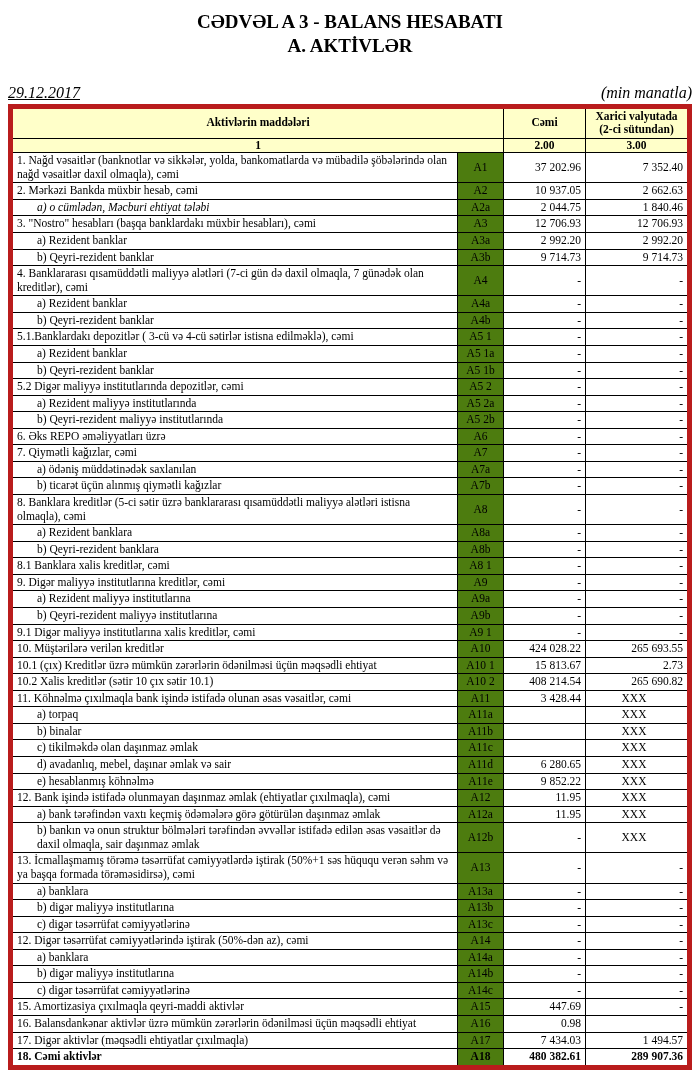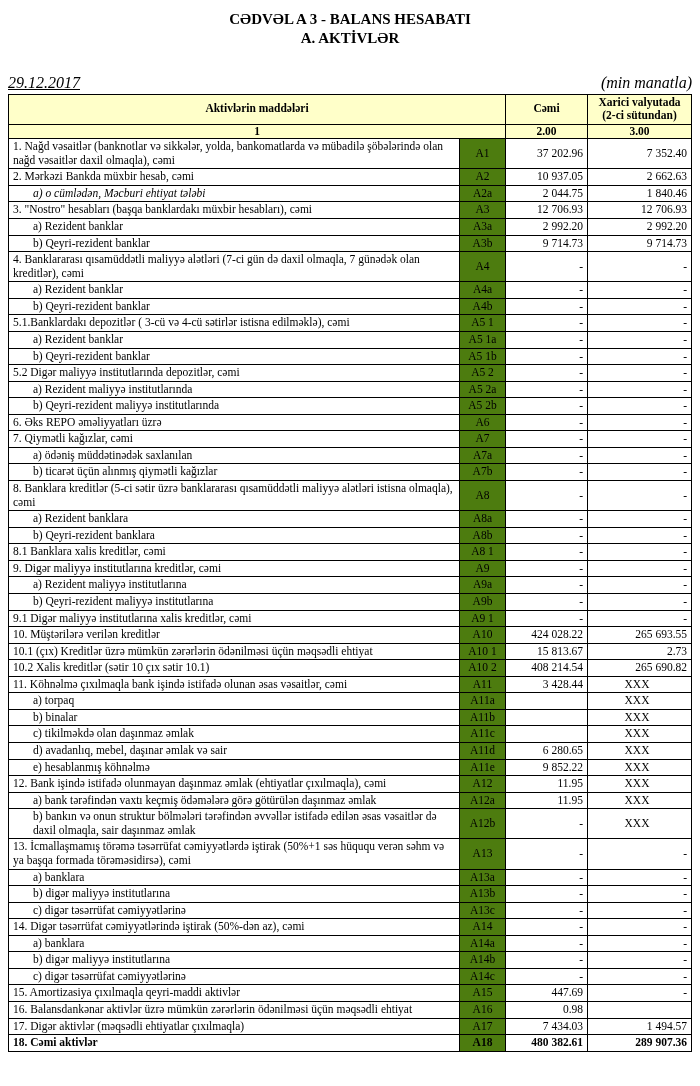--- a/index.html
+++ b/index.html
@@ -5,35 +5,35 @@
   * { box-sizing: border-box; margin: 0; padding: 0; }
   html, body { background: #ffffff; }
   body {
     width: 700px;
     min-height: 1086px;
     font-family: "Liberation Serif", serif;
     color: #000;
   }
   .page { padding: 10px 8px 6px 8px; }
   .title-block { text-align: center; }
-  .title-line { font-weight: bold; font-size: 15px; line-height: 1.25; }
+  .title-line { font-weight: bold; font-size: 19px; line-height: 1.25; }
   .meta-row {
     display: flex;
     justify-content: space-between;
     align-items: flex-end;
     font-size: 16px;
     font-style: italic;
     margin-top: 26px;
     margin-bottom: 2px;
   }
   .date { text-decoration: underline; }
   table.balance {
     border-collapse: collapse;
     width: 100%;
-    border: 1px solid #b91c1c;
+    border: 5px solid #b91c1c;
     font-size: 11.5px;
     table-layout: fixed;
   }
   table.balance th, table.balance td {
     border: 1px solid #000;
     padding: 1px 4px;
     vertical-align: middle;
     line-height: 1.18;
   }
   thead th {
@@ -345,21 +345,21 @@
           <td class="num">-</td>
           <td class="num">-</td>
         </tr>
         <tr>
           <td class="label indent">c) digər təsərrüfat cəmiyyətlərinə</td>
           <td class="code">A13c</td>
           <td class="num">-</td>
           <td class="num">-</td>
         </tr>
         <tr>
-          <td class="label">14. Digər təsərrüfat cəmiyyətlərində iştirak (50%-dən az), cəmi</td>
+          <td class="label">12. Digər təsərrüfat cəmiyyətlərində iştirak (50%-dən az), cəmi</td>
           <td class="code">A14</td>
           <td class="num">-</td>
           <td class="num">-</td>
         </tr>
         <tr>
           <td class="label indent">a) banklara</td>
           <td class="code">A14a</td>
           <td class="num">-</td>
           <td class="num">-</td>
         </tr>

